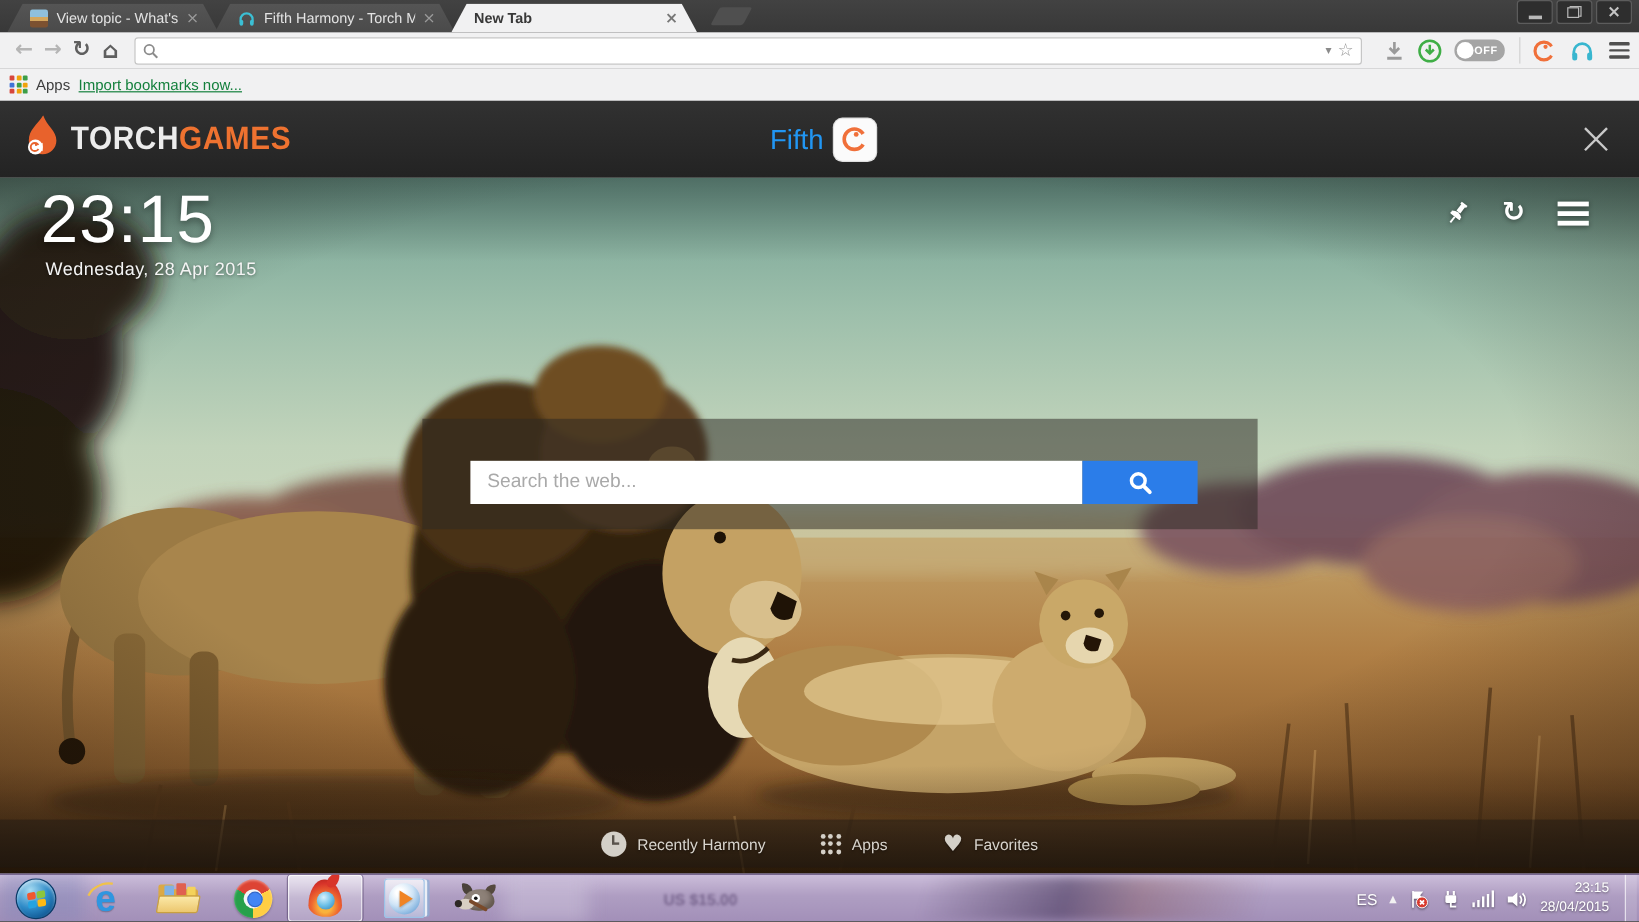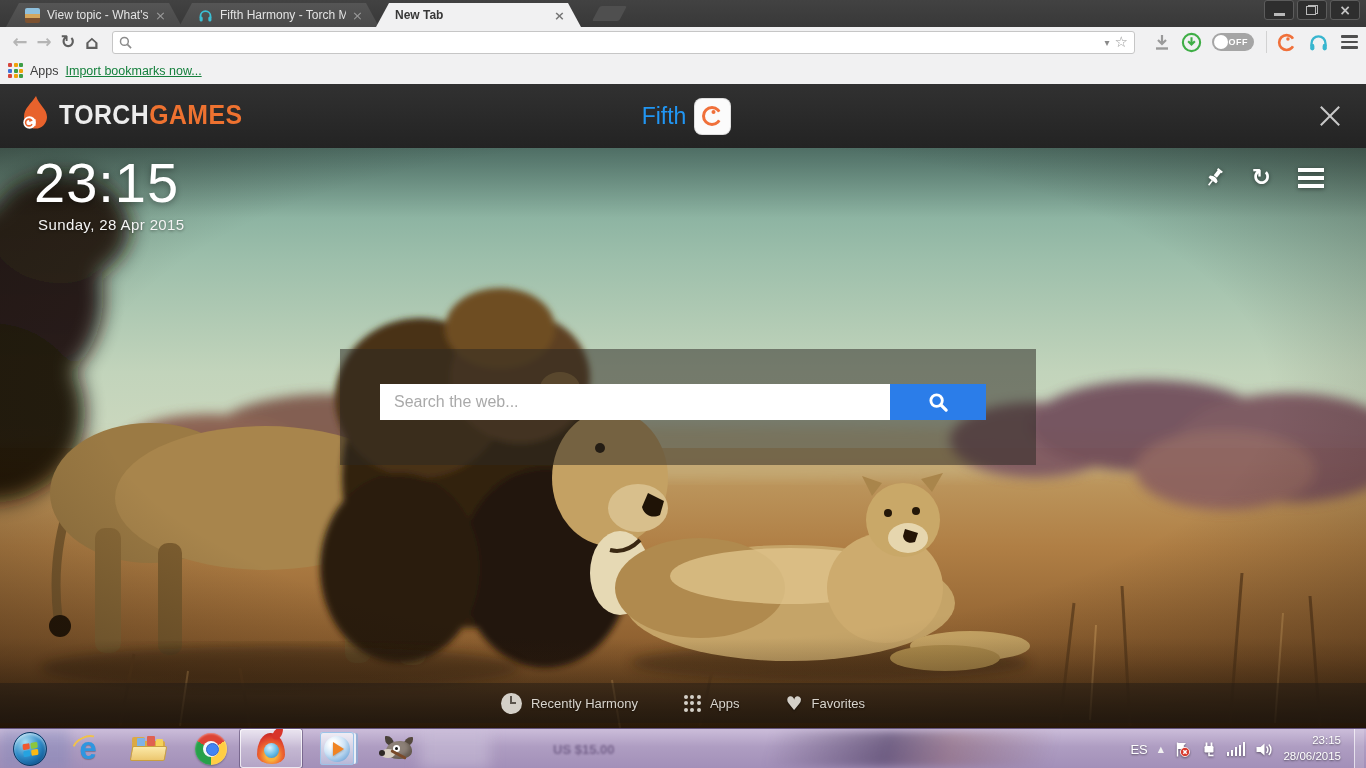--- a/index.html
+++ b/index.html
@@ -83,21 +83,21 @@
   .clockw { position:absolute; left:34px; top:6px; color:#fff; }
   .clock-time { font-size:56px; font-weight:300; line-height:1.05; letter-spacing:1px;
     text-shadow:0 2px 6px rgba(0,0,0,.35); }
   .clock-date { font-size:15px; margin-top:3px; margin-left:4px; color:#f4f4f4; letter-spacing:.4px;
     text-shadow:0 1px 3px rgba(0,0,0,.45); }
   .nt-icons { position:absolute; right:42px; top:18px; display:flex; align-items:center; gap:27px;
     filter:drop-shadow(0 1px 2px rgba(0,0,0,.45)); }
   .nt-refresh { color:#fff; font-size:23px; font-weight:bold; cursor:pointer; line-height:1; }
   .nt-burger { display:flex; flex-direction:column; gap:4px; cursor:pointer; }
   .nt-burger i { width:26px; height:4px; background:#fff; display:block; }
-  .search-panel { position:absolute; left:340px; top:201px; width:696px; height:116px;
+  .search-panel { position:absolute; left:352px; top:201px; width:696px; height:92px;
     background:rgba(44,41,34,.52); }
   .search-row { position:absolute; left:40px; top:35px; display:flex; }
   .search-input { width:510px; height:36px; border:0; outline:none; padding:0 14px; font-size:16px;
     color:#333; background:#fff; }
   .search-input::placeholder { color:#a9a9a9; }
   .search-btn { width:96px; height:36px; border:0; background:#2b7de9; cursor:pointer;
     display:flex; align-items:center; justify-content:center; }
   .ntbar { position:absolute; left:0; top:535px; width:100%; height:40px; background:rgba(28,24,19,.45);
     display:flex; align-items:center; justify-content:center; gap:46px; }
   .ntbar-item { display:flex; align-items:center; gap:9px; color:#d8d4cd; font-size:13px;
@@ -437,21 +437,21 @@
         <path d="M1090 572 l6 -95" fill="none"></path>
           <path d="M1275 575 l8 -110" fill="none"></path>
       </g>
       <rect y="490" width="1366" height="90" fill="url(#fgGrad)"></rect>
       <rect width="1366" height="70" fill="url(#topShade)"></rect>
       <rect width="1366" height="580" fill="url(#vig)"></rect>
     </svg>
 
     <div class="clockw">
       <div class="clock-time">23:15</div>
-      <div class="clock-date">Sunday, 28 Apr 2015</div>
+      <div class="clock-date">Wednesday, 28 Apr 2015</div>
     </div>
 
     <div class="nt-icons">
       <svg width="20" height="22" viewBox="0 0 20 22" style="cursor:pointer">
         <g transform="rotate(38 10 10)" fill="#fff">
           <rect x="7" y="1" width="6" height="2"></rect>
           <rect x="8" y="2.5" width="4" height="7"></rect>
           <path d="M5 12 q5 -4 10 0 l-1.5 2 h-7 Z"></path>
           <rect x="5" y="12.5" width="10" height="2" rx="1"></rect>
           <rect x="9.3" y="14.5" width="1.6" height="6"></rect>
@@ -587,19 +587,19 @@
           <i style="height:14px"></i>
       </span>
       <span class="t-ic">
         <svg width="18" height="17" viewBox="0 0 18 17">
           <polygon points="1.5,6 5.5,6 9.5,2.5 9.5,14.5 5.5,11 1.5,11" fill="#fff"></polygon>
           <path d="M11.5 5.5 a4.5 4.5 0 0 1 0 6.5 M13.8 3.5 a7.5 7.5 0 0 1 0 10.5" stroke="#fff" stroke-width="1.5" fill="none"></path>
         </svg>
       </span>
       <span class="t-clock">
         <div>23:15</div>
-        <div>28/06/2015</div>
+        <div>28/04/2015</div>
       </span>
       <span class="show-desk"></span>
     </div>
   </div>
 
 </div>
 
 </body></html>

